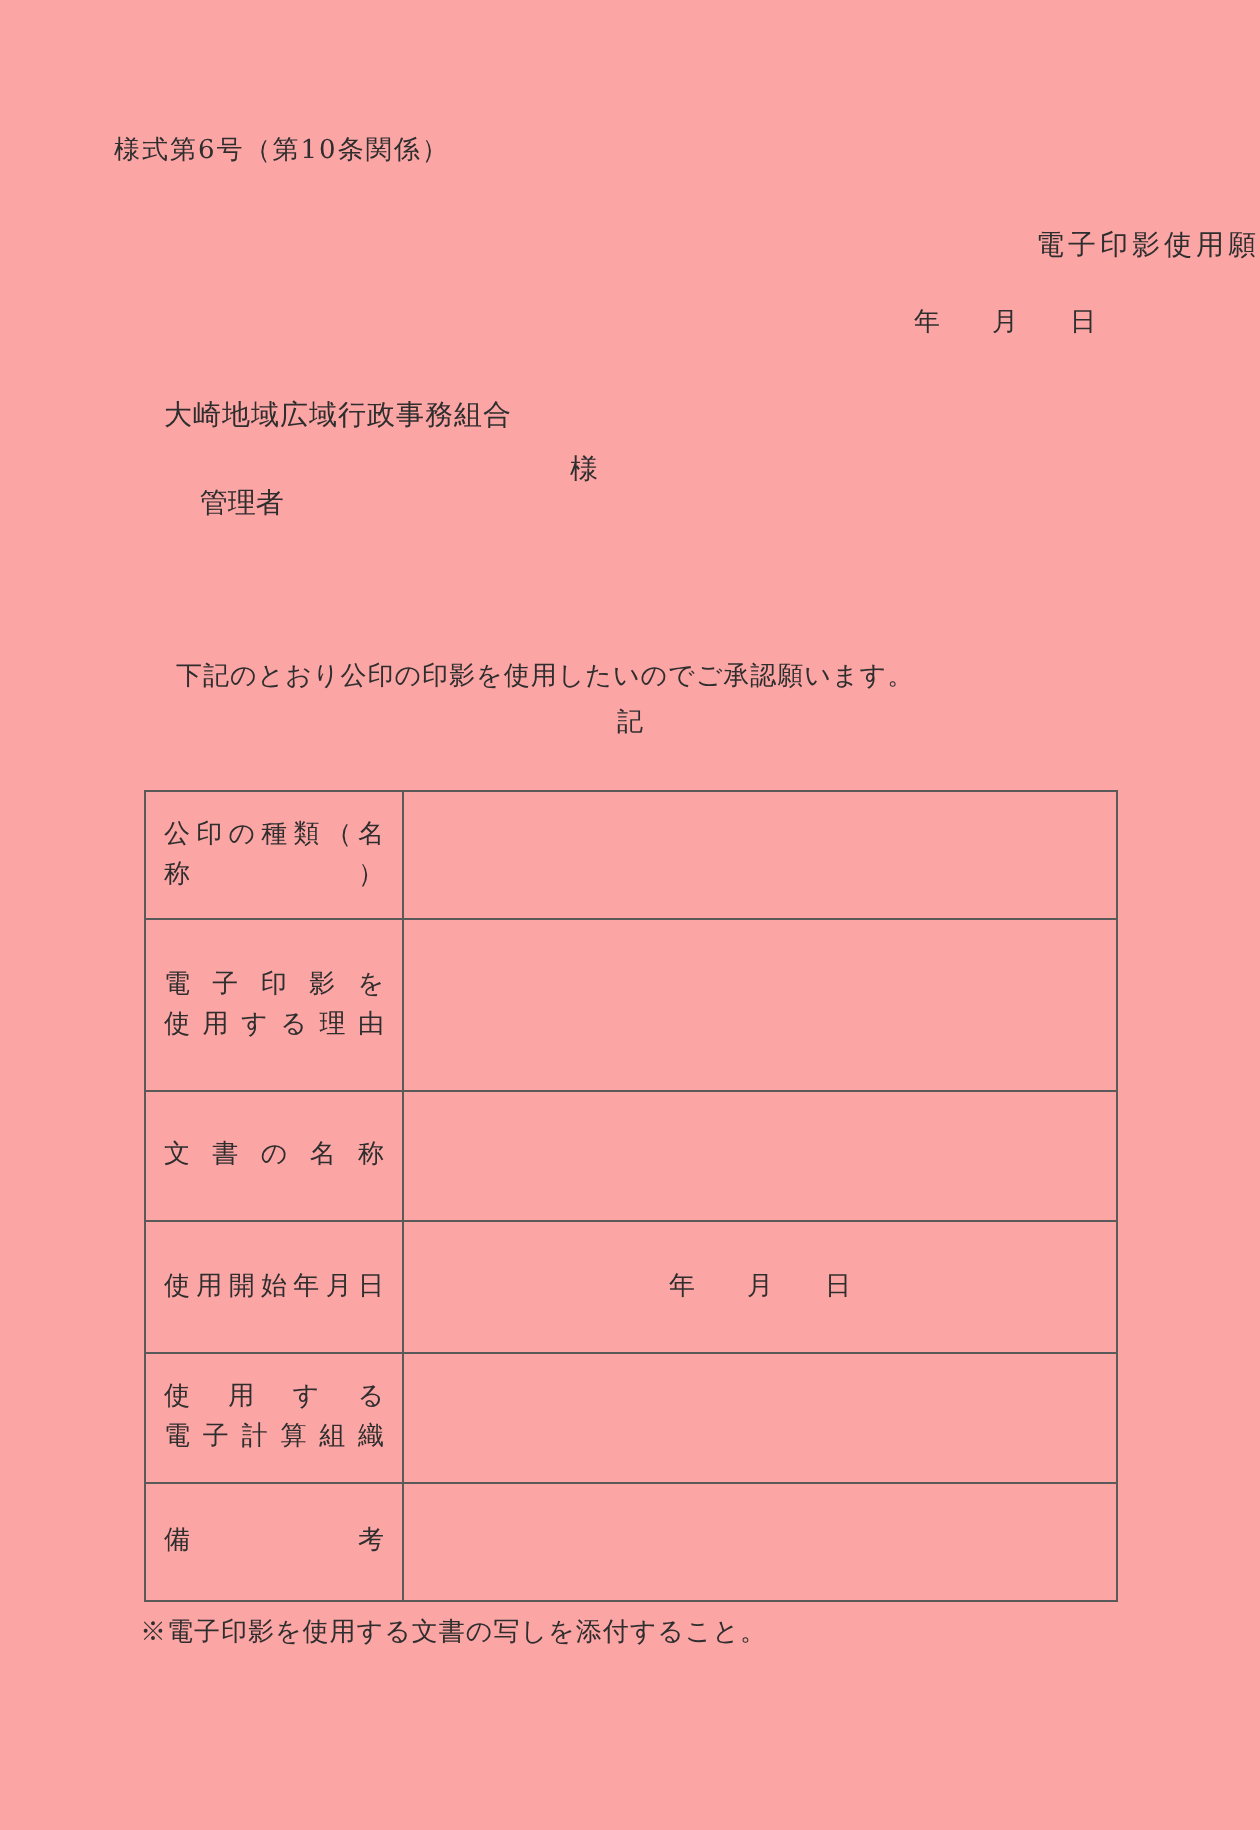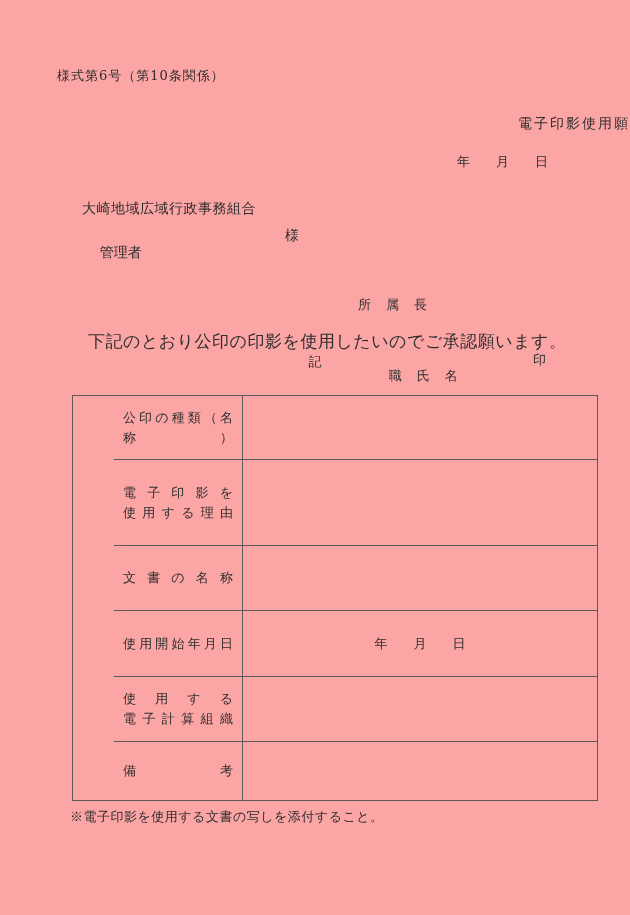--- a/index.html
+++ b/index.html
@@ -31,31 +31,30 @@
   .issue-date { left: 457px; top: 154px; font-size: 13px; }
 
   .addressee-org { left: 82px; top: 200px; font-size: 14px; letter-spacing: 0.5px; }
   .addressee-role-line { left: 82px; top: 227px; width: 300px; font-size: 14px; }
   .addressee-honorific { position: absolute; left: 203px; top: 0; }
 
   .applicant { left: 358px; top: 266px; font-size: 13px; }
   .applicant-line { height: 24px; position: relative; letter-spacing: 1px; }
   .seal-mark { position: absolute; left: 175px; top: 0; letter-spacing: 0; }
 
-  .body-text { left: 88px; top: 331px; font-size: 17px; letter-spacing: 0.5px; }
+  .body-text { left: 88px; top: 331px; font-size: 13px; letter-spacing: 0.5px; }
 
   .section-mark { left: 0; right: 0; top: 354px; text-align: center; font-size: 13px; }
 
   .form-table {
     position: absolute;
     left: 72px; top: 395px;
-    width: 526px;
+    width: 487px;
     border: 1px solid #5a5a5a;
     background: transparent;
-    padding-left: 41px;
   }
   .trow { display: flex; border-bottom: 1px solid #5a5a5a; }
   .trow:last-child { border-bottom: none; }
   .tlabel {
     width: 129px;
     border-right: 1px solid #5a5a5a;
     display: flex;
     flex-direction: column;
     justify-content: center;
     padding: 4px 9px;
@@ -94,27 +93,20 @@
 
   <div class="abs issue-date">年　　月　　日</div>
 
   <div class="abs addressee-org">大崎地域広域行政事務組合</div>
 
   <div class="abs addressee-role-line">
     <span>管理者</span>
     <span class="addressee-honorific">様</span>
   </div>
 
-  <div class="abs applicant">
-    <div class="applicant-line">所　属　長</div>
-    <div class="applicant-line">
-      <span>職　氏　名</span>
-      <span class="seal-mark">印</span>
-    </div>
-  </div>
 
   <div class="abs body-text">下記のとおり公印の印影を使用したいのでご承認願います。</div>
 
   <div class="abs section-mark">記</div>
 
   <div class="form-table">
 
     <div class="trow r0">
       <div class="tlabel">
         <div class="label-line">公印の種類（名称）</div>

